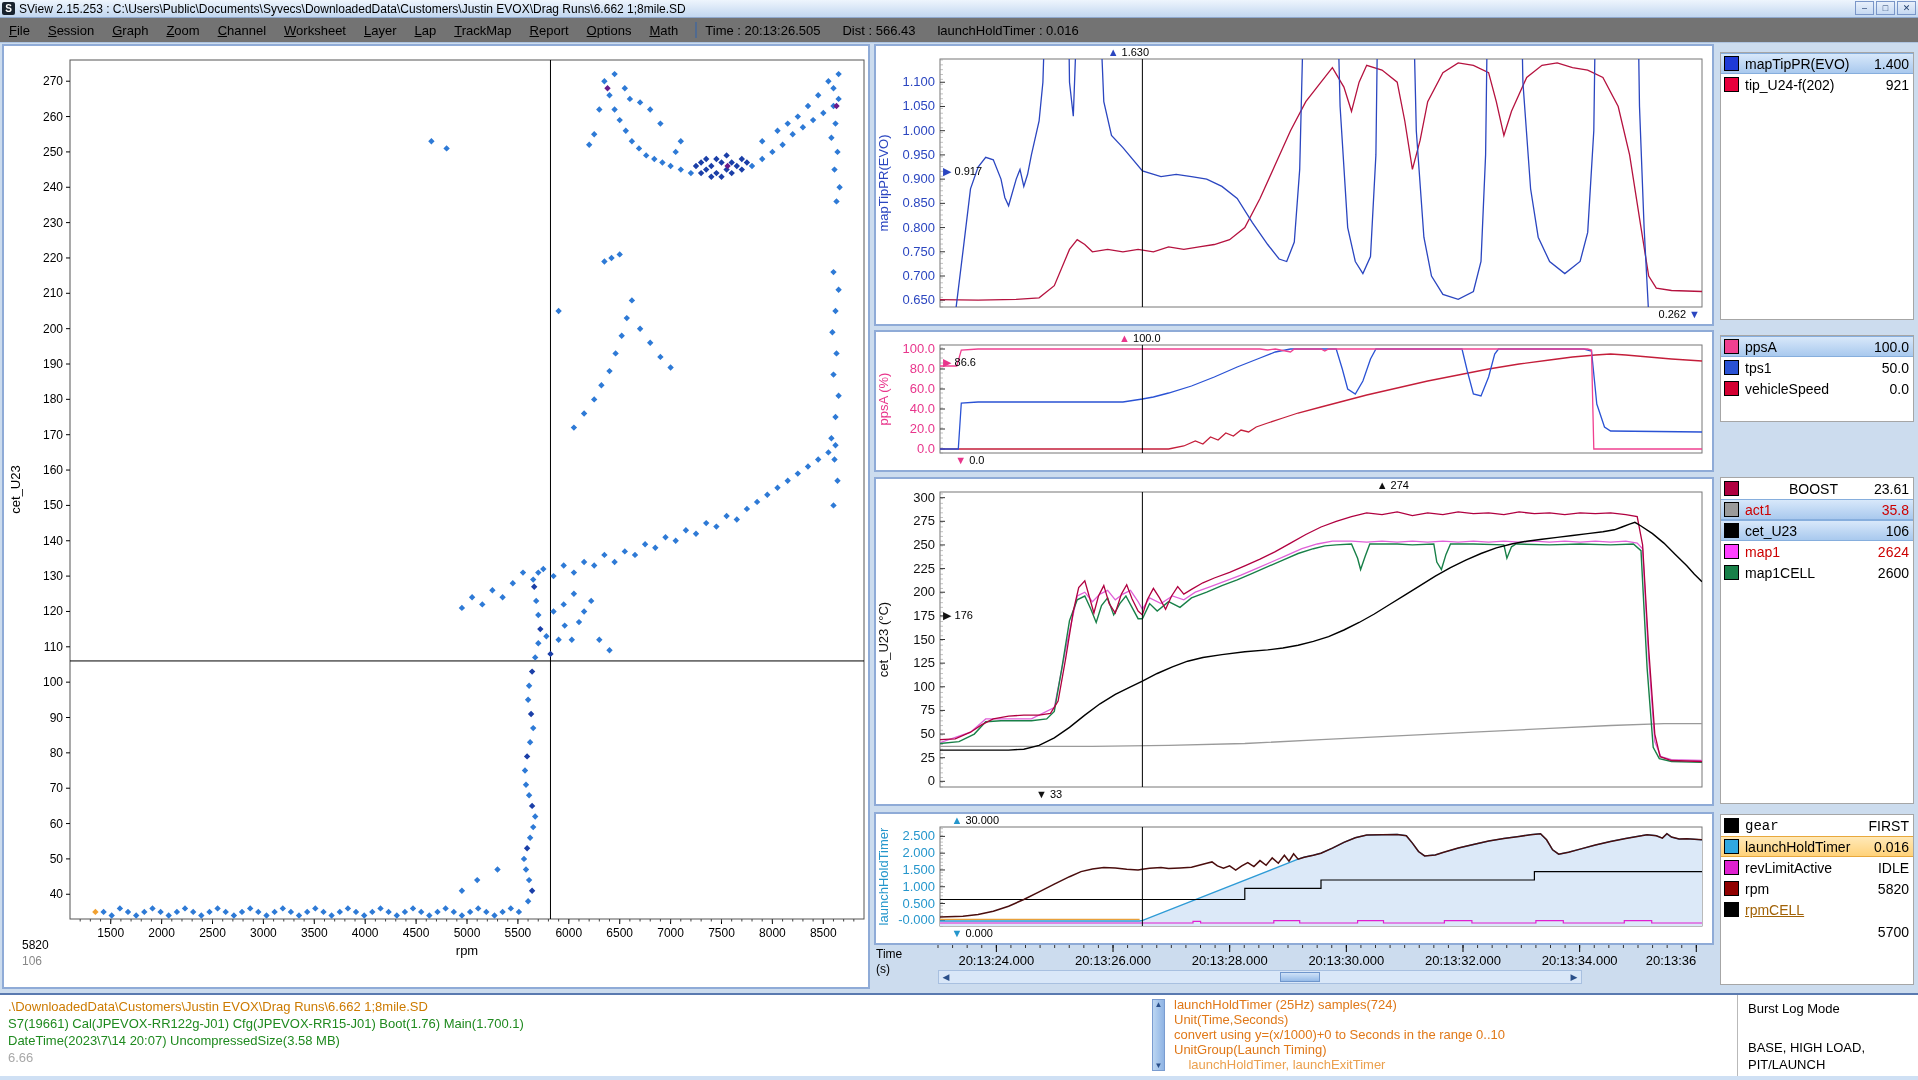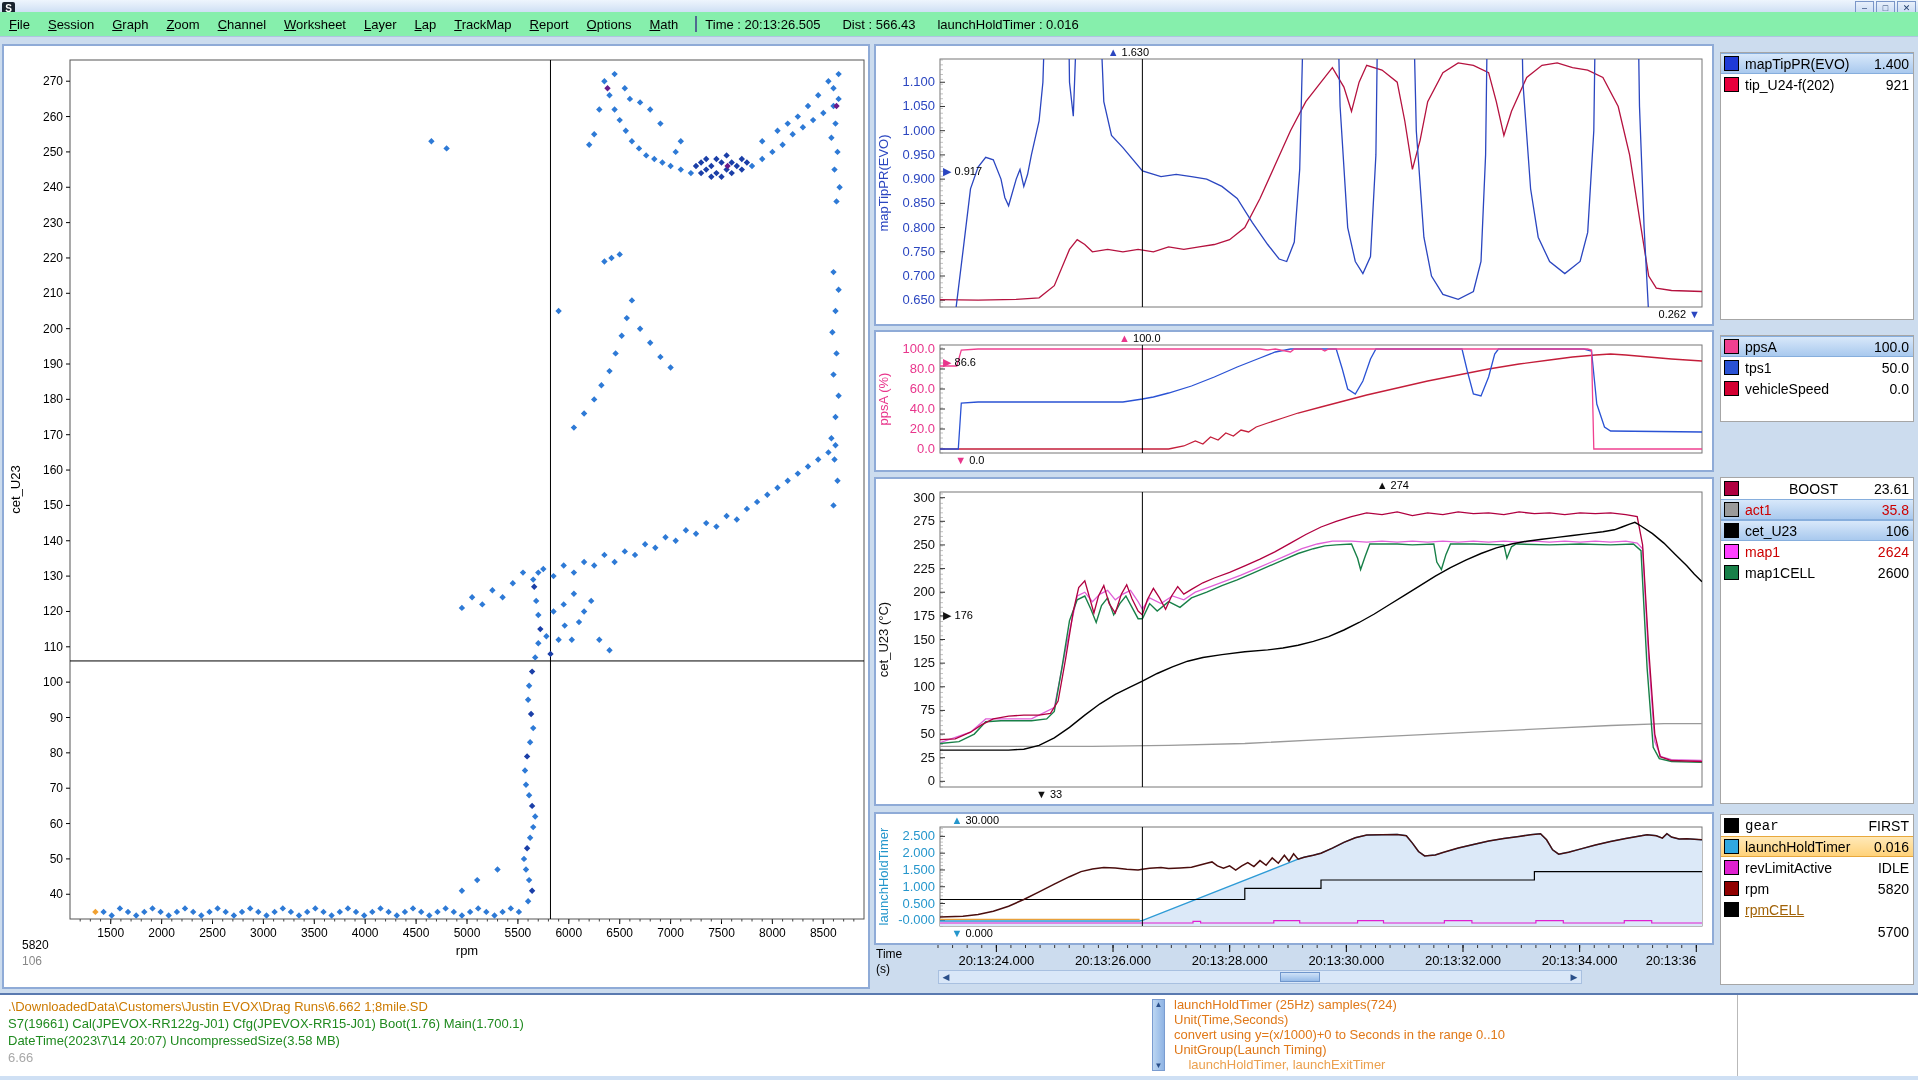--- a/index.html
+++ b/index.html
@@ -7,21 +7,21 @@
   
   #titlebar{position:absolute;left:0;top:0;width:1918px;height:17px;
     background:linear-gradient(#eef5fd,#c2d7f0);border-bottom:1px solid #8fa8cc;
     display:flex;align-items:center;font-size:12px;color:#000;}
   #title-icon{width:13px;height:13px;margin:0 4px 0 2px;background:#18222e;color:#fff;
     font-size:10px;font-weight:bold;display:flex;align-items:center;justify-content:center;border-radius:2px;}
   #win-buttons{position:absolute;right:2px;top:1px;display:flex;gap:2px;}
   .win-btn{width:19px;height:14px;background:linear-gradient(#e8f0fb,#c6d9f2);border:1px solid #7a96c8;
     font-size:9px;line-height:12px;text-align:center;color:#23406e;box-sizing:border-box;}
   
-  #menubar{position:absolute;left:0;top:12px;width:1918px;height:24px;background:#86efac;
+  #menubar{position:absolute;left:0;top:18px;width:1918px;height:24px;background:#737373;
     border-bottom:1px solid #aec4e0;display:flex;align-items:center;font-size:13px;}
   .menu-item{padding:3px 9px;color:#000;cursor:default;}
   .menu-item span.u{text-decoration:underline;}
   #menu-sep{width:0;height:16px;border-left:1px solid #506a90;border-right:1px solid #506a90;margin:0 8px;}
   .menu-status{margin-right:22px;color:#000;}
   
   .panel{position:absolute;background:#fff;border:2px solid #8fabd7;box-sizing:border-box;}
   #scatter-panel{left:2px;top:44px;width:868px;height:945px;}
   .chart-box{position:absolute;background:#fff;border:2px solid #8fabd7;box-sizing:border-box;}
   #legend-col .legend-box{position:absolute;background:#fff;border:1px solid #a6a6a6;box-sizing:border-box;overflow:hidden;}
@@ -54,20 +54,21 @@
     border:1px solid #6f96cc;box-sizing:border-box;}
   svg text{font-family:"Liberation Sans",sans-serif;}
 </style>
 </head>
 <body>
 
 <div id="app">
 
   <div id="titlebar">
     <div id="title-icon">S</div>
+    <span>SView 2.15.253  :  C:\Users\Public\Documents\Syvecs\DownloadedData\Customers\Justin EVOX\Drag Runs\6.662 1;8mile.SD</span>
     <div id="win-buttons">
       <div class="win-btn">–</div>
       <div class="win-btn">□</div>
       <div class="win-btn">✕</div>
     </div>
   </div>
 
   <div id="menubar">
     <div id="menu-items" style="display:flex;">
         <div class="menu-item"><span class="u">F</span><span>ile</span></div>
@@ -733,16 +734,20 @@
   </div>
 
   <div id="footer">
     <div id="footer-left"><div style="color: rgb(204, 122, 0);">.\DownloadedData\Customers\Justin EVOX\Drag Runs\6.662 1;8mile.SD</div><div style="color: rgb(31, 138, 31);">S7(19661) Cal(JPEVOX-RR122g-J01) Cfg(JPEVOX-RR15-J01) Boot(1.76) Main(1.700.1)</div><div style="color: rgb(31, 138, 31);">DateTime(2023\7\14 20:07) UncompressedSize(3.58 MB)</div><div style="color: rgb(168, 168, 168);">6.66</div></div>
     <div id="footer-mid-scroll">
       <span>▲</span>
       <span>▼</span>
     </div>
     <div id="footer-mid-text"><div style="color: rgb(224, 120, 24);">launchHoldTimer (25Hz) samples(724)</div><div style="color: rgb(224, 120, 24);">Unit(Time,Seconds)</div><div style="color: rgb(224, 120, 24);">convert using y=(x/1000)+0 to Seconds in the range 0..10</div><div style="color: rgb(224, 120, 24);">UnitGroup(Launch Timing)</div><div style="color: rgb(235, 160, 78);">    launchHoldTimer, launchExitTimer</div></div>
     <div id="footer-divider"></div>
+    <div id="footer-right">
+      <div>Burst Log Mode</div>
+      <div class="line2">BASE, HIGH LOAD, PIT/LAUNCH</div>
+    </div>
   </div>
   <div id="bottom-strip"></div>
 
 </div>
 
 </body></html>

